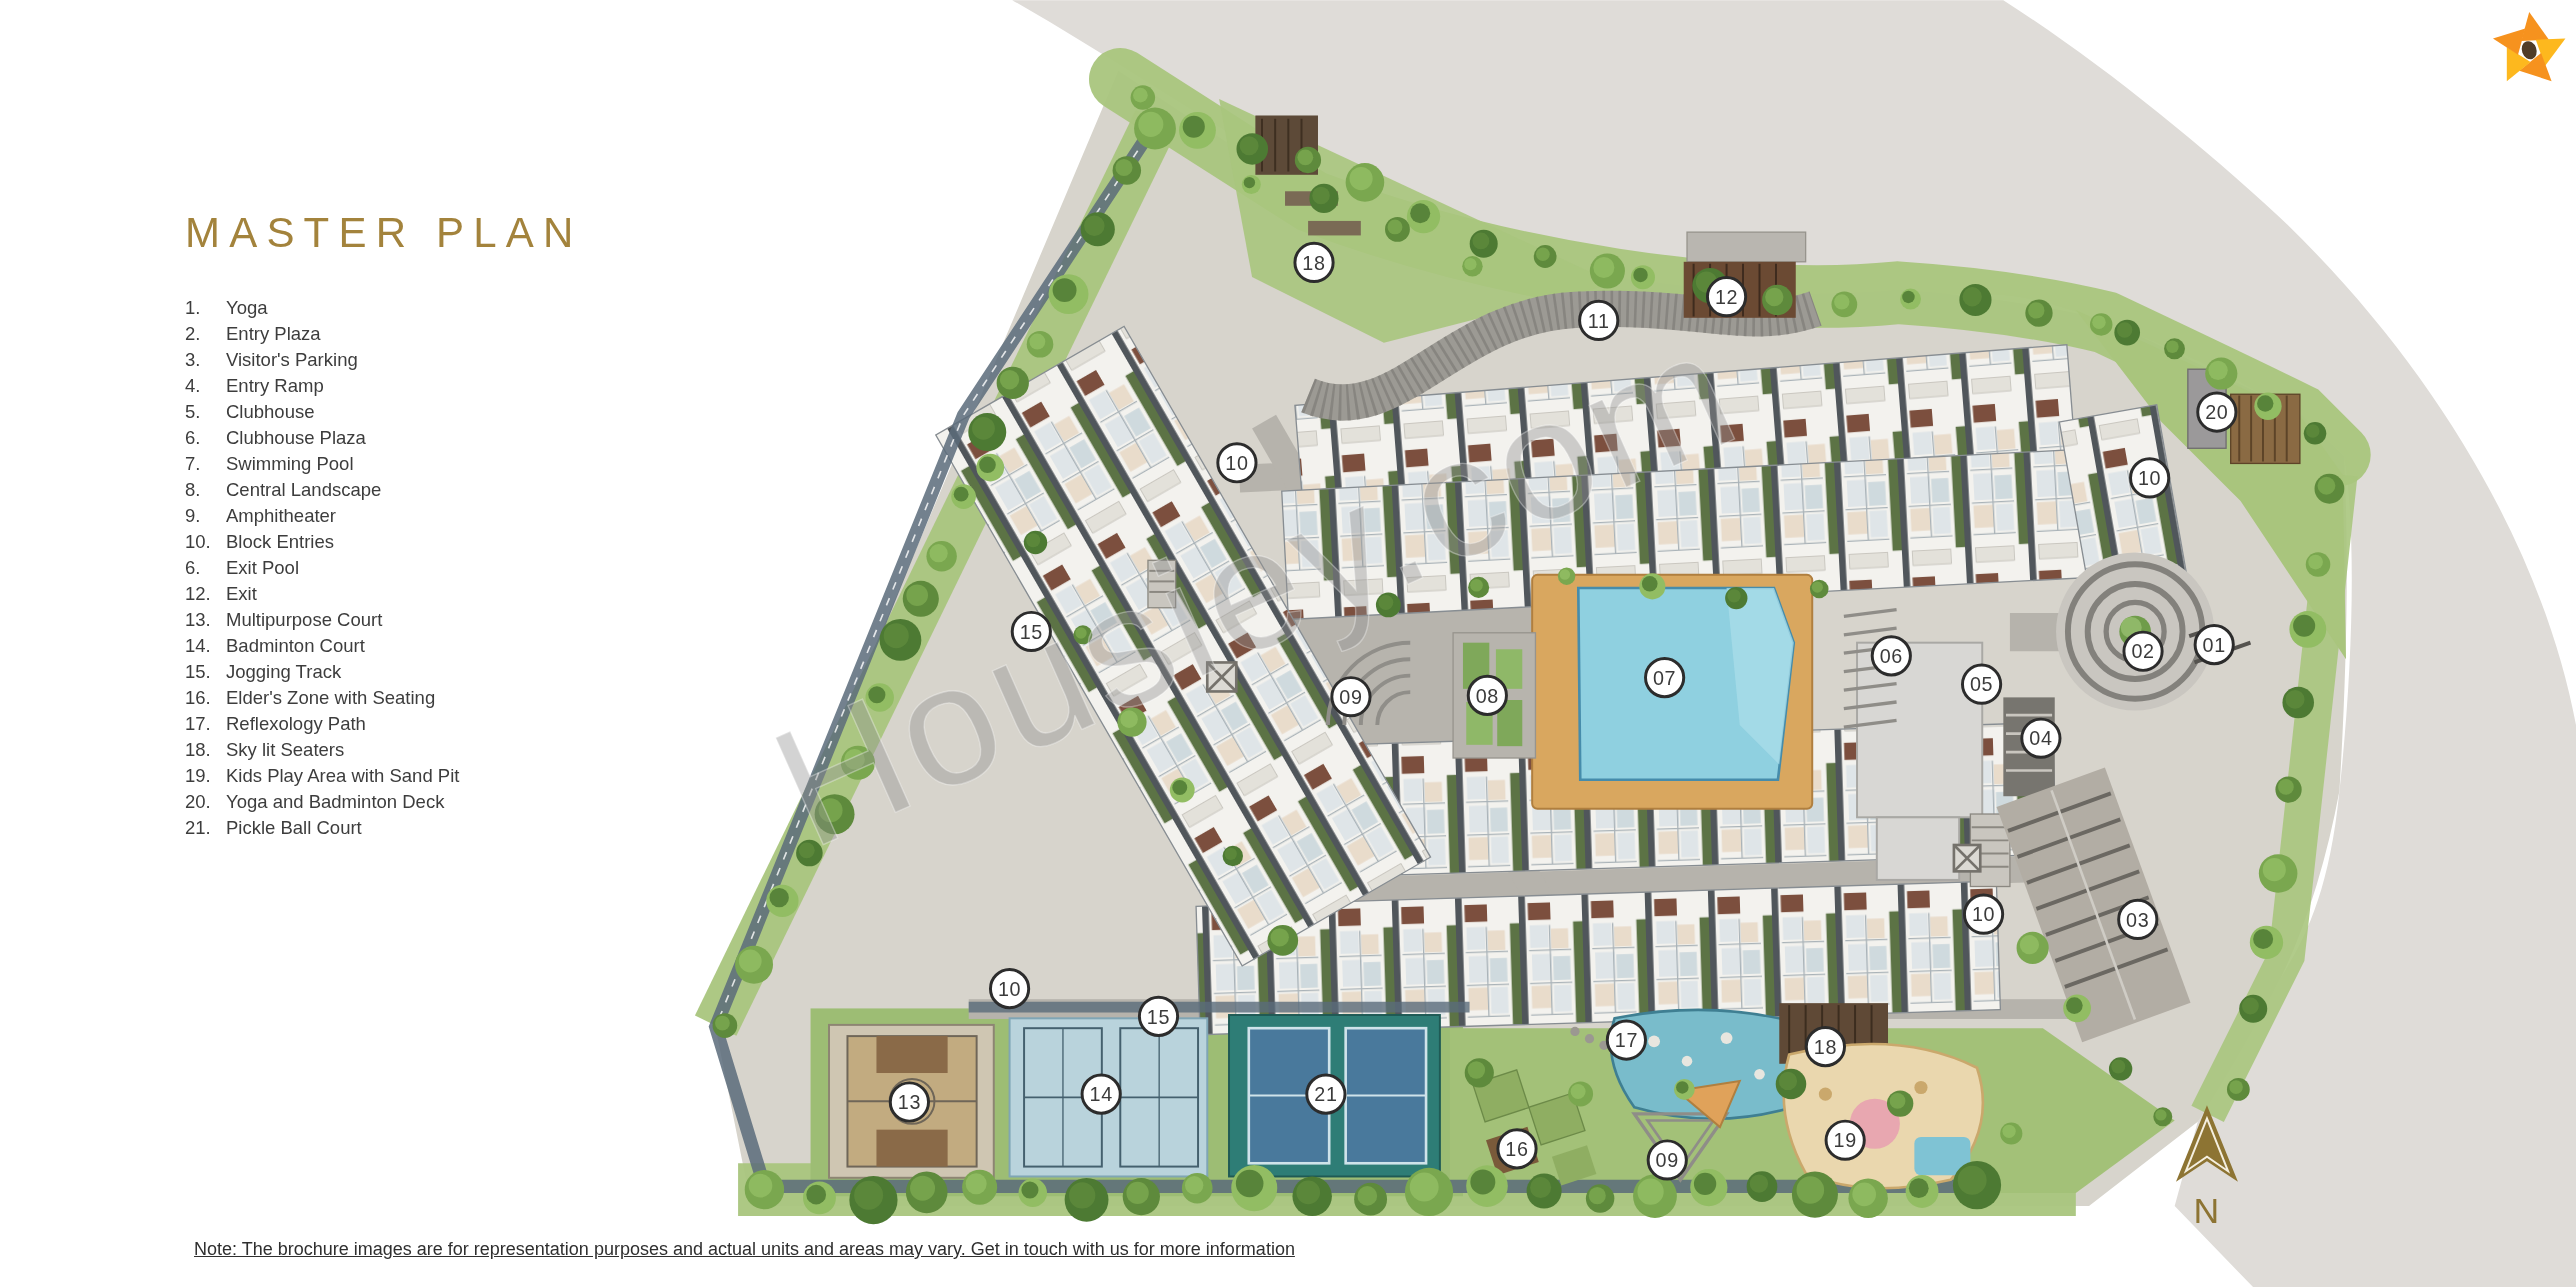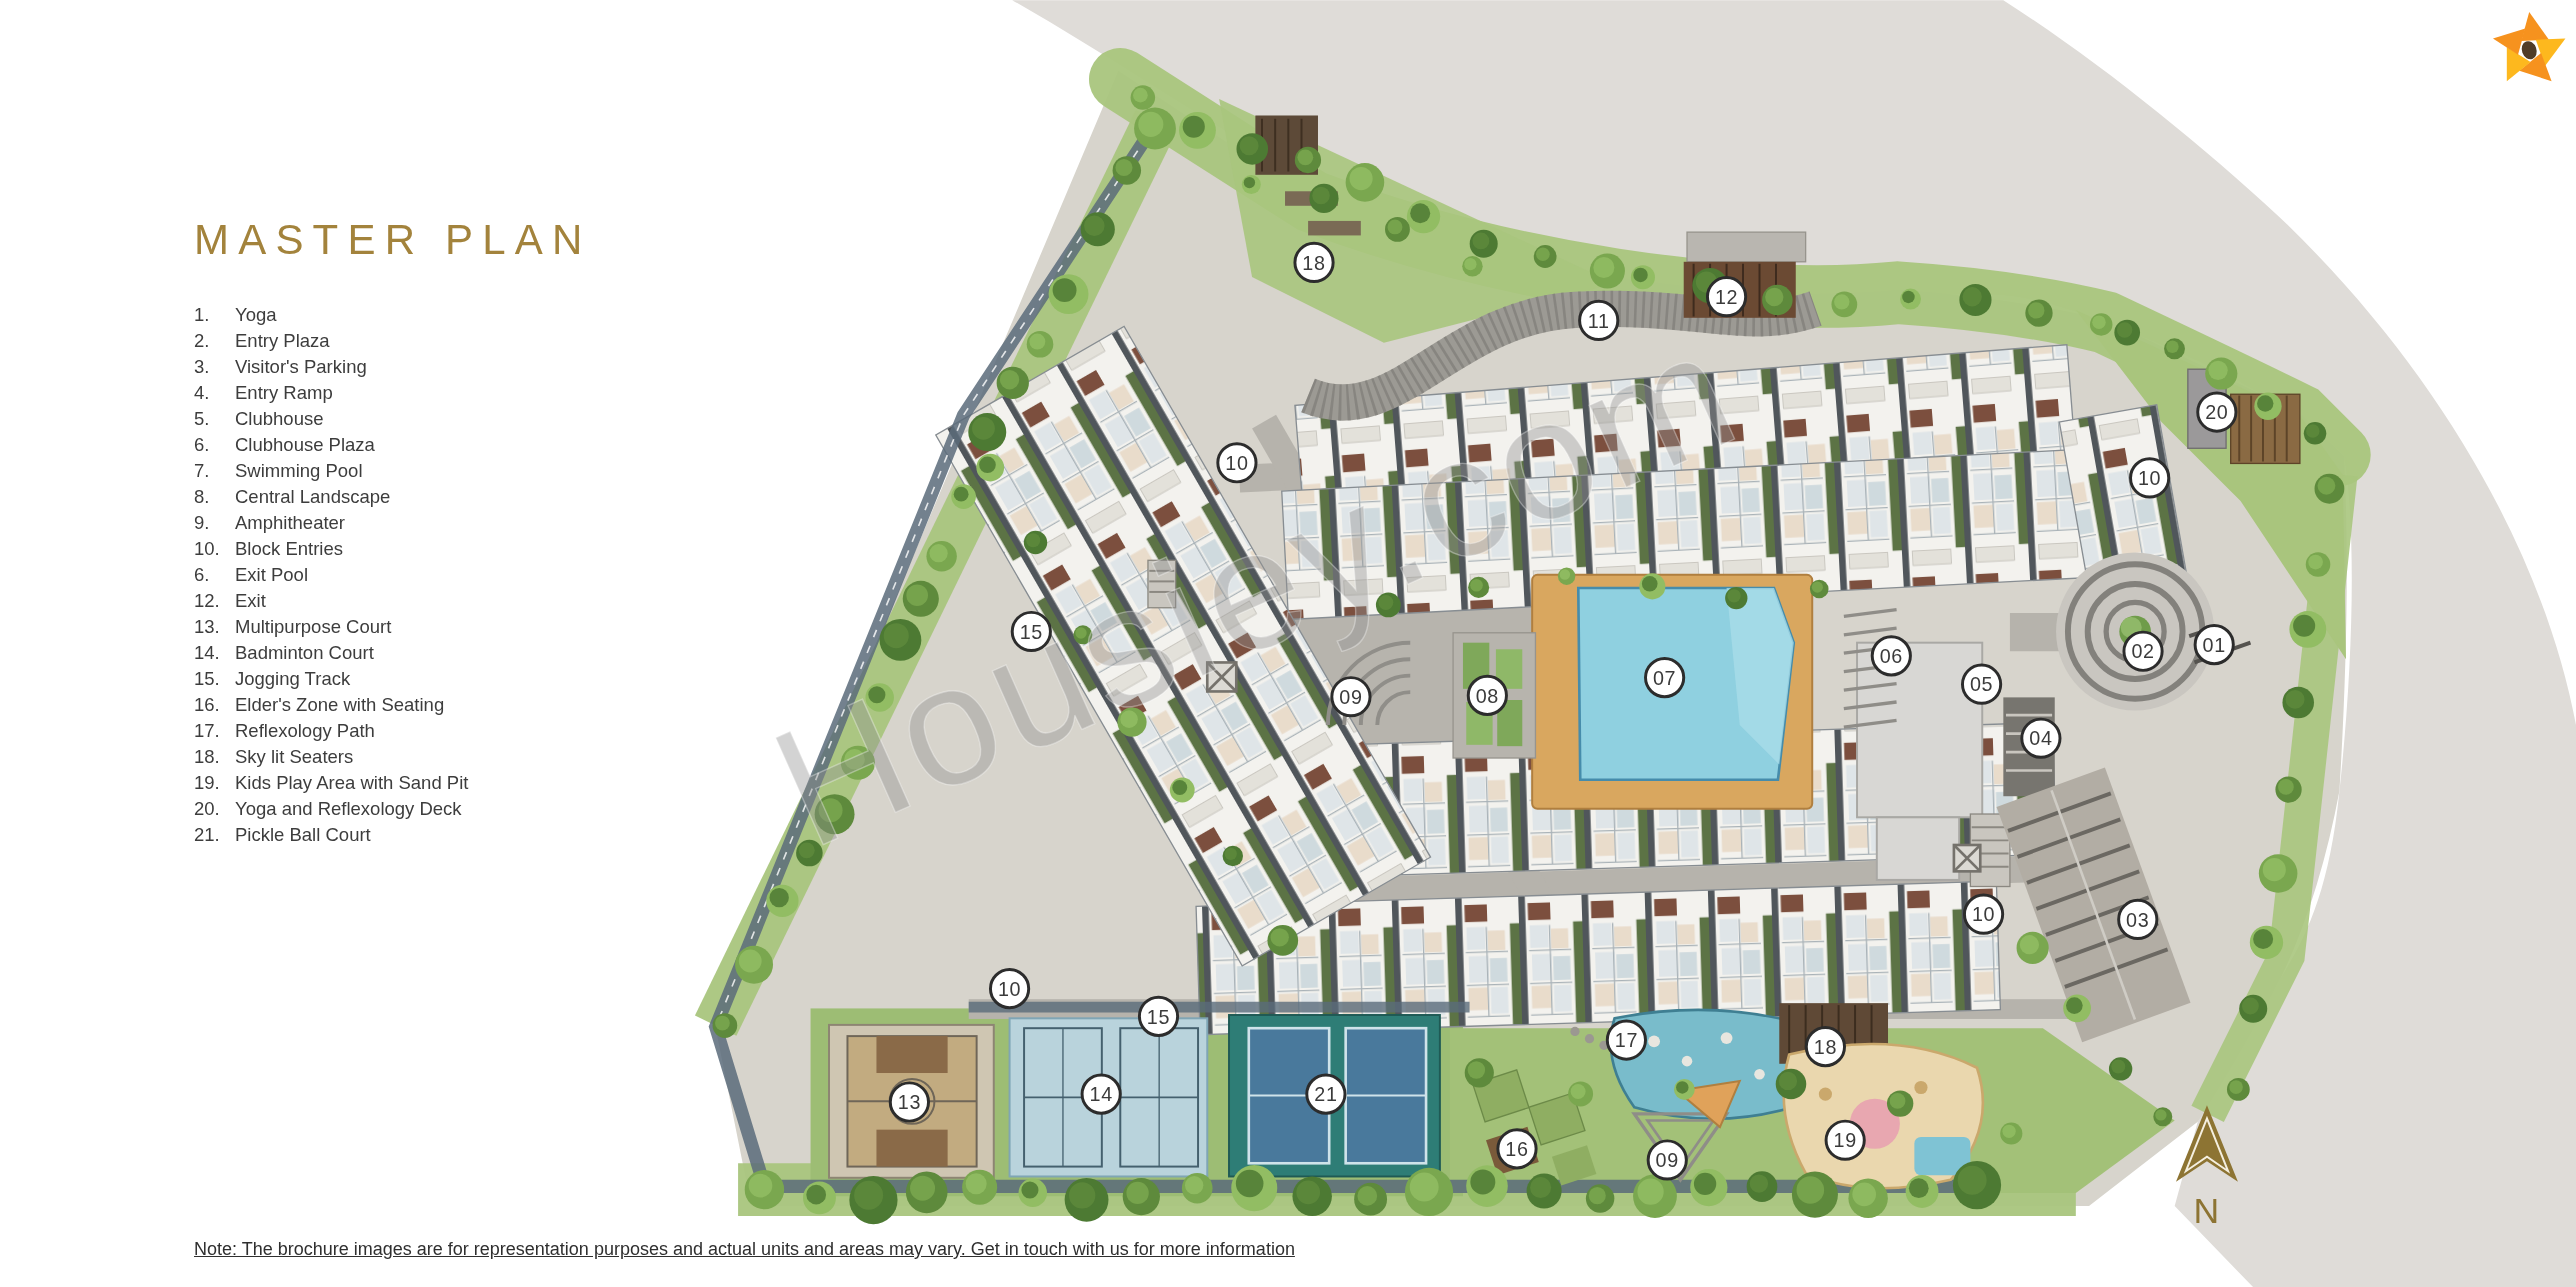--- a/index.html
+++ b/index.html
@@ -1,18 +1,18 @@
 <!DOCTYPE html>
 <html style="font-size:10.5px"><head>
 <meta charset="utf-8">
 <style>
   html,body{margin:0;padding:0;background:#ffffff;}
   .page{position:relative;width:2576px;height:1288px;overflow:hidden;background:#ffffff;
         font-family:"Liberation Sans",sans-serif;}
-  .legend-panel{position:absolute;left:194px;top:212px;width:448px;margin-top:7px;}
+  .legend-panel{position:absolute;left:185px;top:212px;width:448px;}
   .legend-title{color:#a3833c;font-size:42px;font-weight:300;letter-spacing:9.2px;line-height:1.0;}
   .legend-title .t2{margin-top:29px;}
   .legend-list{margin-top:41px;}
   .legend-row{display:flex;font-size:18.5px;color:#3d3d3d;line-height:26px;}
   .legend-num{width:41px;flex:0 0 41px;}
   .note{position:absolute;left:194px;top:1239px;font-size:18px;color:#2f2f2f;text-decoration:underline;}
   svg text{font-family:"Liberation Sans",sans-serif;}
   .mk{fill:#ffffff;stroke:#2c2c2c;stroke-width:4.5px;}
   .mktxt{font-size:30px;fill:#3b3b3b;text-anchor:middle;letter-spacing:1px;}
   .wm{font-size:258px;font-weight:400;fill:rgba(145,145,145,0.40);stroke:rgba(255,255,255,0.35);
@@ -714,21 +714,21 @@
         <div class="legend-row">
           <span class="legend-num">18.</span>
           <span>Sky lit Seaters</span>
         </div>
         <div class="legend-row">
           <span class="legend-num">19.</span>
           <span>Kids Play Area with Sand Pit</span>
         </div>
         <div class="legend-row">
           <span class="legend-num">20.</span>
-          <span>Yoga and Reflexology Deck</span>
+          <span>Yoga and Badminton Deck</span>
         </div>
         <div class="legend-row">
           <span class="legend-num">21.</span>
           <span>Pickle Ball Court</span>
         </div>
       </div>
   </div>
 
   <div class="note">Note: The brochure images are for representation purposes and actual units and areas may vary. Get in touch with us for more information</div>
 </div>

